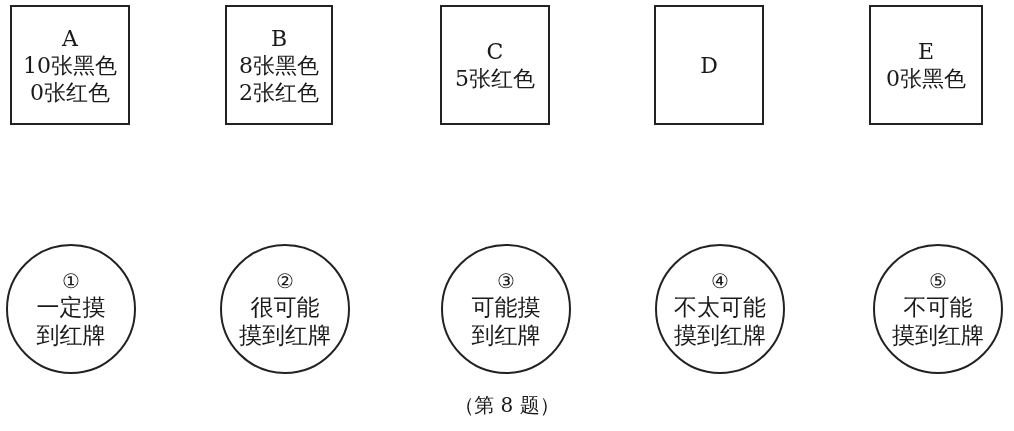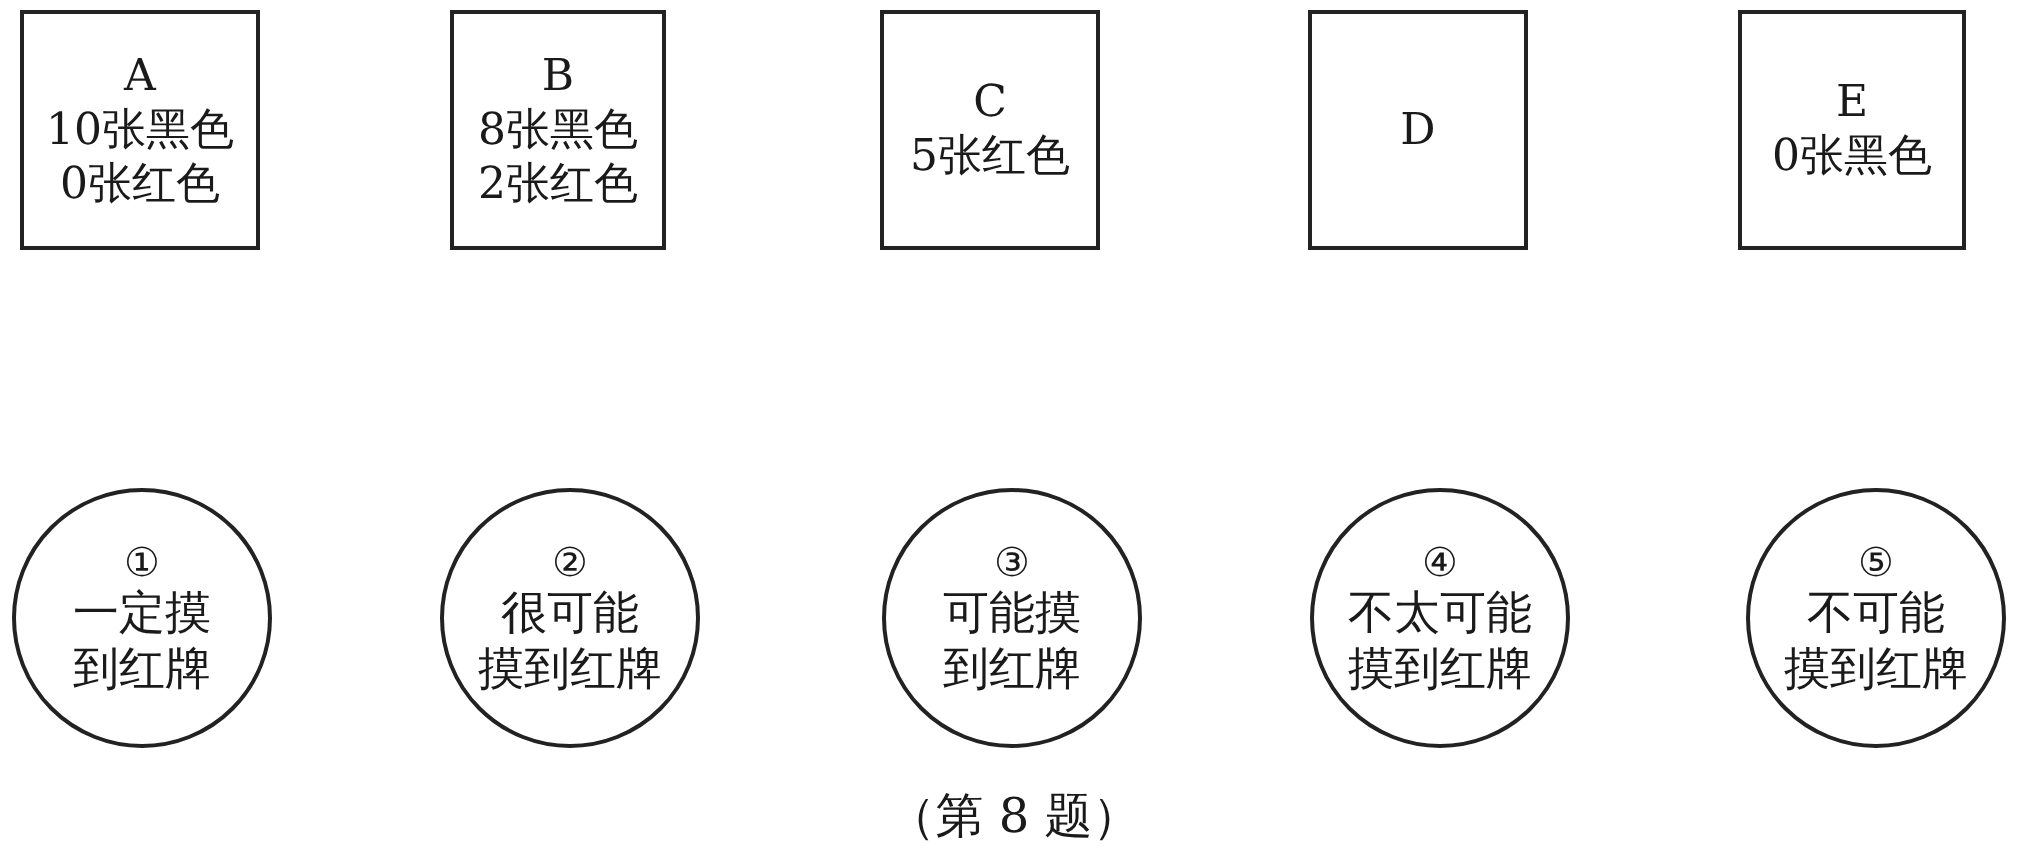--- a/index.html
+++ b/index.html
@@ -6,21 +6,21 @@
   body { width:1014px; height:431px; position:relative; overflow:hidden;
          font-family: "DejaVu Serif", "Liberation Serif", serif; color:#1a1a1a; }
   .box { position:absolute; top:5px; width:120px; height:120px; box-sizing:border-box;
          border:2px solid #222; display:flex; flex-direction:column; align-items:center;
          justify-content:center; font-size:22px; line-height:27px; text-align:center; }
   .box .lbl { font-size:22px; }
   .circle { position:absolute; top:244px; width:130px; height:130px; box-sizing:border-box;
             border:2px solid #222; border-radius:50%; display:flex; flex-direction:column;
             align-items:center; justify-content:center; font-size:23px; line-height:28px; text-align:center; }
   .circle .num { font-size:20px; line-height:24px; }
-  .caption { position:absolute; left:0; width:1014px; top:392px; text-align:center; font-size:24px; }
+  .caption { position:absolute; left:0; width:1014px; top:392px; text-align:center; font-size:20px; }
 </style>
 </head>
 <body>
 
 <div class="box" style="left:10px;">
   <div class="lbl">A</div>
   <div>10张黑色</div>
   <div>0张红色</div>
 </div>
 <div class="box" style="left:225px;width:108px;">

